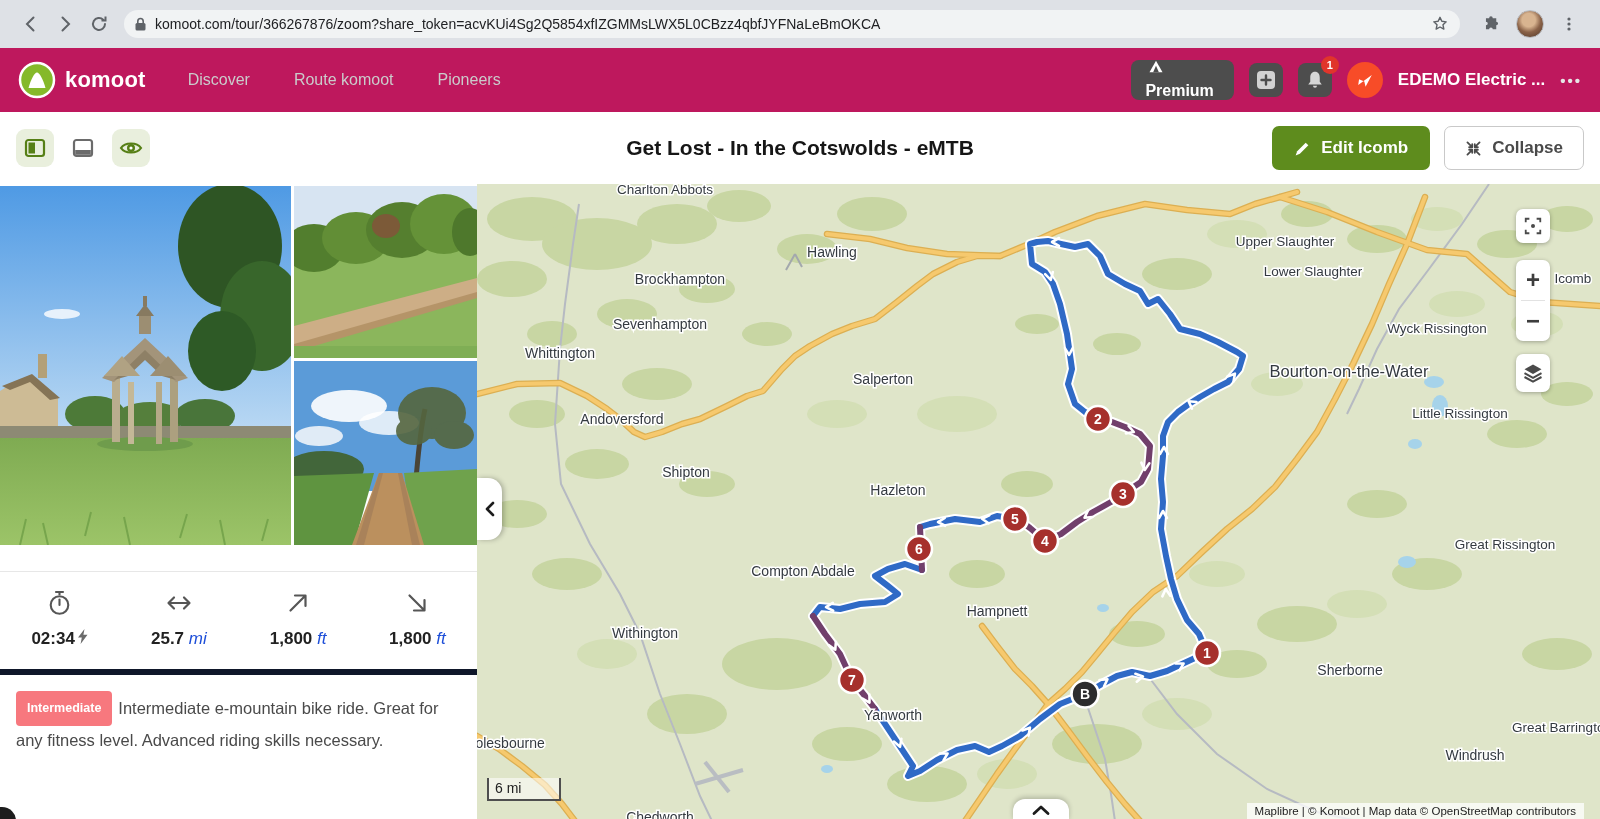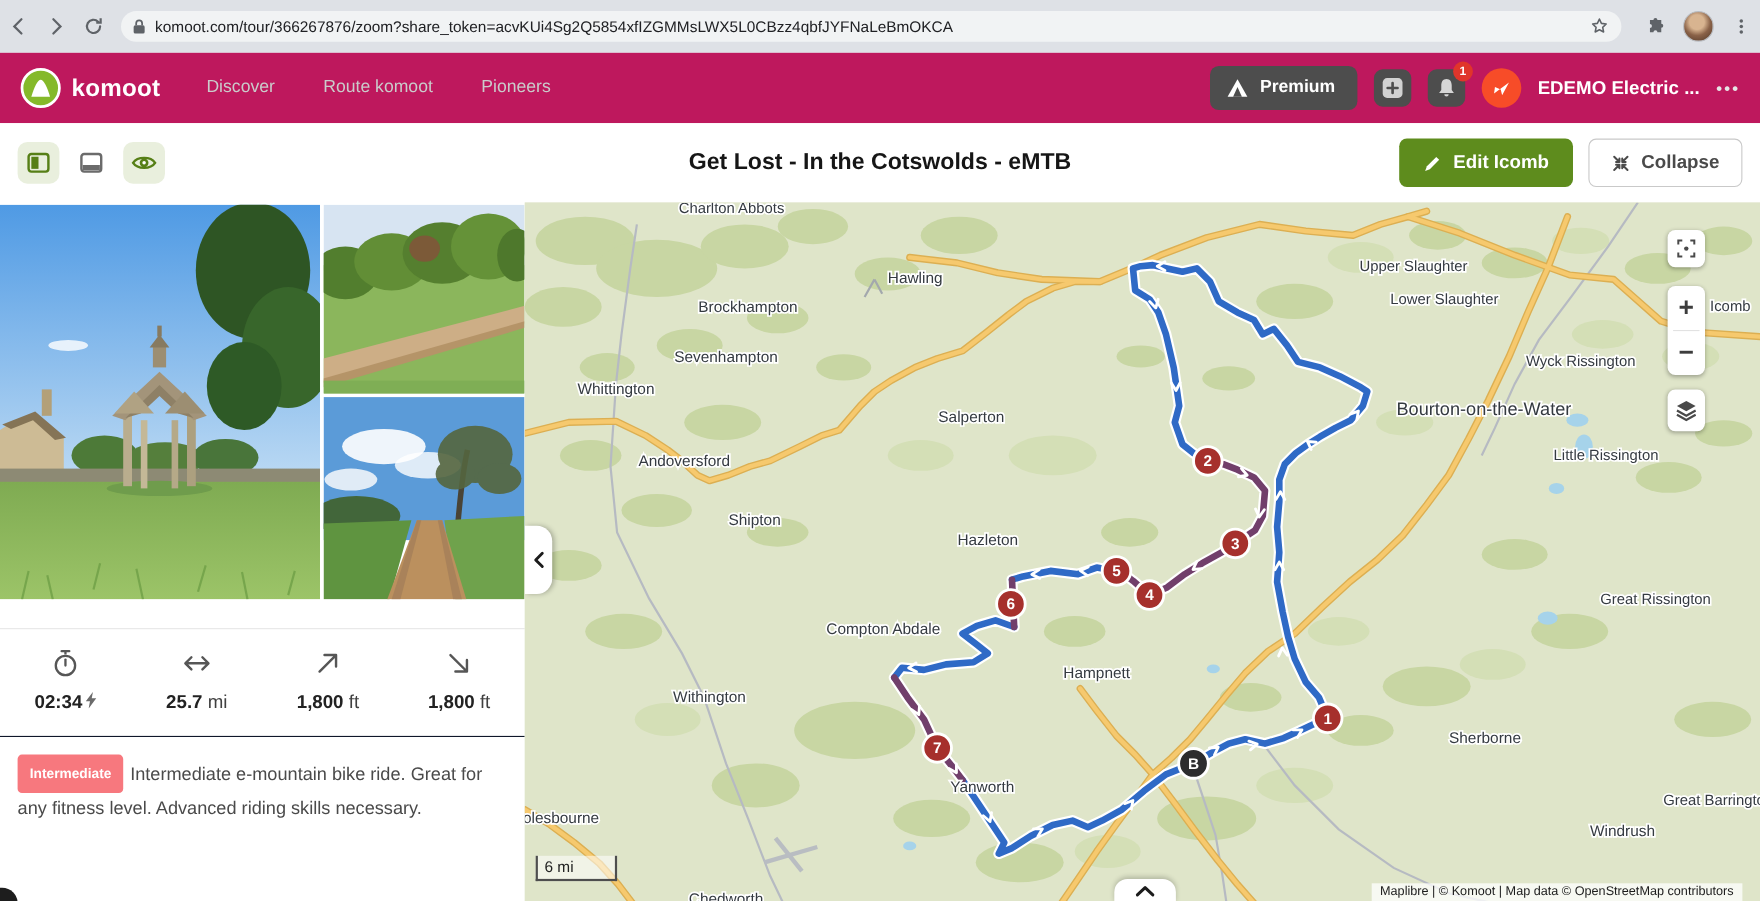--- a/index.html
+++ b/index.html
@@ -1,32 +1,32 @@
 <!DOCTYPE html>
 <html><head>
 <meta charset="utf-8">
 <style>
   * { margin:0; padding:0; box-sizing:border-box; }
   html,body { width:1600px; height:819px; overflow:hidden; font-family:"Liberation Sans",sans-serif; background:#fff; }
 
   
-  .browser-bar { height:48px; background:#dee1e6; display:flex; align-items:center; padding:0 0; }
+  .browser-bar { height:48px; background:#dee1e6; display:flex; align-items:center; padding:0 14px; }
   .nav-ic { width:34px; height:34px; display:flex; align-items:center; justify-content:center; border-radius:50%; flex:0 0 auto; }
   .omnibox { flex:1; height:28px; background:#f1f3f4; border-radius:14px; margin:0 14px 0 8px; display:flex; align-items:center; padding:0 10px; overflow:hidden; }
   .omnibox .url { font-size:14px; color:#202124; white-space:nowrap; margin-left:8px; flex:1; overflow:hidden; }
   .chrome-avatar { width:28px; height:28px; border-radius:50%; background:radial-gradient(circle at 45% 35%, #d8b490 0 30%, #8a6248 55%, #4d3526 100%); border:1px solid #b9bcc1; }
 
   
   .app-header { height:64px; background:#be185d; display:flex; align-items:center; padding:0 18px; }
   .brand { display:flex; align-items:center; gap:9px; }
   .brand-name { color:#fff; font-size:22px; font-weight:bold; letter-spacing:.2px; }
   .main-nav { display:flex; gap:44px; margin-left:42px; }
   .main-nav span { color:#cbcbcb; font-size:16px; font-weight:normal; cursor:pointer; }
   .header-right { margin-left:auto; display:flex; align-items:center; gap:15px; }
-  .premium-btn { background:#4d4d4d; color:#fff; font-weight:bold; font-size:16px; border-radius:8px; height:40px; padding:0 20px 0 14px; display:flex; align-items:center; gap:9px; }
+  .premium-btn { background:#4d4d4d; color:#fff; font-weight:bold; font-size:16px; border-radius:8px; height:40px; padding:0 20px 0 14px; display:flex; gap:9px;flex-direction:column; }
   .sq-btn { width:34px; height:34px; background:#4d4d4d; border-radius:8px; display:flex; align-items:center; justify-content:center; position:relative; }
   .badge { position:absolute; top:-7px; right:-7px; min-width:18px; height:18px; border-radius:9px; background:#e0352b; color:#fff; font-size:11px; font-weight:bold; display:flex; align-items:center; justify-content:center; padding:0 4px; }
   .user-avatar { width:36px; height:36px; border-radius:50%; background:#f74c28; display:flex; align-items:center; justify-content:center; }
   .user-name { color:#fff; font-size:17px; font-weight:bold; }
   .more-dots { color:#e6e6e6; font-size:15px; letter-spacing:2px; font-weight:bold; }
 
   
   .tour-toolbar { height:72px; background:#fff; display:flex; align-items:center; padding:0 16px; position:relative; }
   .view-toggle { display:flex; gap:10px; }
   .vt-btn { width:38px; height:38px; border-radius:9px; display:flex; align-items:center; justify-content:center; }
@@ -36,25 +36,25 @@
   .btn-green { background:#5e8c1d; color:#fff; font-size:17px; font-weight:bold; height:44px; padding:0 22px; border-radius:7px; border:none; display:flex; align-items:center; gap:10px; cursor:pointer; }
   .btn-outline { background:#fff; color:#4a4a4a; font-size:17px; font-weight:bold; height:44px; padding:0 20px; border-radius:7px; border:1px solid #c9c9c9; display:flex; align-items:center; gap:10px; cursor:pointer; }
 
   
   .content { display:flex; height:637px; }
   .left-panel { width:477px; background:#fff; position:relative; flex:0 0 auto; }
   .photos { display:flex; gap:3px; padding-top:2px; }
   .photo-main { width:291px; height:359px; overflow:hidden; }
   .photo-col { display:flex; flex-direction:column; gap:3px; }
   .photo-sm { width:183px; overflow:hidden; }
-  .stats-row { display:flex; border-top:1px solid #e7e7e7; border-bottom:1px solid #0f172a; margin-top:26px; padding:17px 0 20px; }
+  .stats-row { display:flex; border-top:1px solid #e7e7e7; border-bottom:6px solid #0f172a; margin-top:26px; padding:17px 0 20px; }
   .stat { flex:1; display:flex; flex-direction:column; align-items:center; gap:12px; }
   .stat-val { font-size:17px; color:#222; }
   .stat-val b { font-weight:bold; }
-  .stat-val .unit { font-weight:normal; color:#404040; }
+  .stat-val .unit { font-weight:normal; color:#1d4ed8;font-style:italic; }
   .desc { padding:16px 16px 0; font-size:16.5px; color:#4a4a4a; line-height:29px; }
   .badge-pill { display:inline-block; background:#f7787e; color:#fff; font-size:12.5px; font-weight:bold; border-radius:4px; padding:3px 11px; vertical-align:2px; margin-right:6px; }
   .corner-photo { position:absolute; left:0; bottom:0; width:16px; height:14px; background:#1d1d1d; border-radius:0 14px 0 0; }
 
   
   .map-area { position:relative; width:1123px; height:637px; overflow:hidden; background:#dfe5c9; }
   .maplabel { fill:#343a40; stroke:#ffffff; stroke-width:3px; paint-order:stroke; font-family:"Liberation Sans",sans-serif; }
   .wp-num { fill:#fff; font-weight:bold; font-size:14px; font-family:"Liberation Sans",sans-serif; text-anchor:middle; }
   .ctrl { position:absolute; right:50px; width:34px; background:#fff; border-radius:7px; box-shadow:0 1px 4px rgba(0,0,0,.3); display:flex; flex-direction:column; align-items:center; justify-content:center; }
   .zoombox div { width:34px; height:40px; display:flex; align-items:center; justify-content:center; font-size:24px; color:#3d3d3d; font-weight:bold; }

